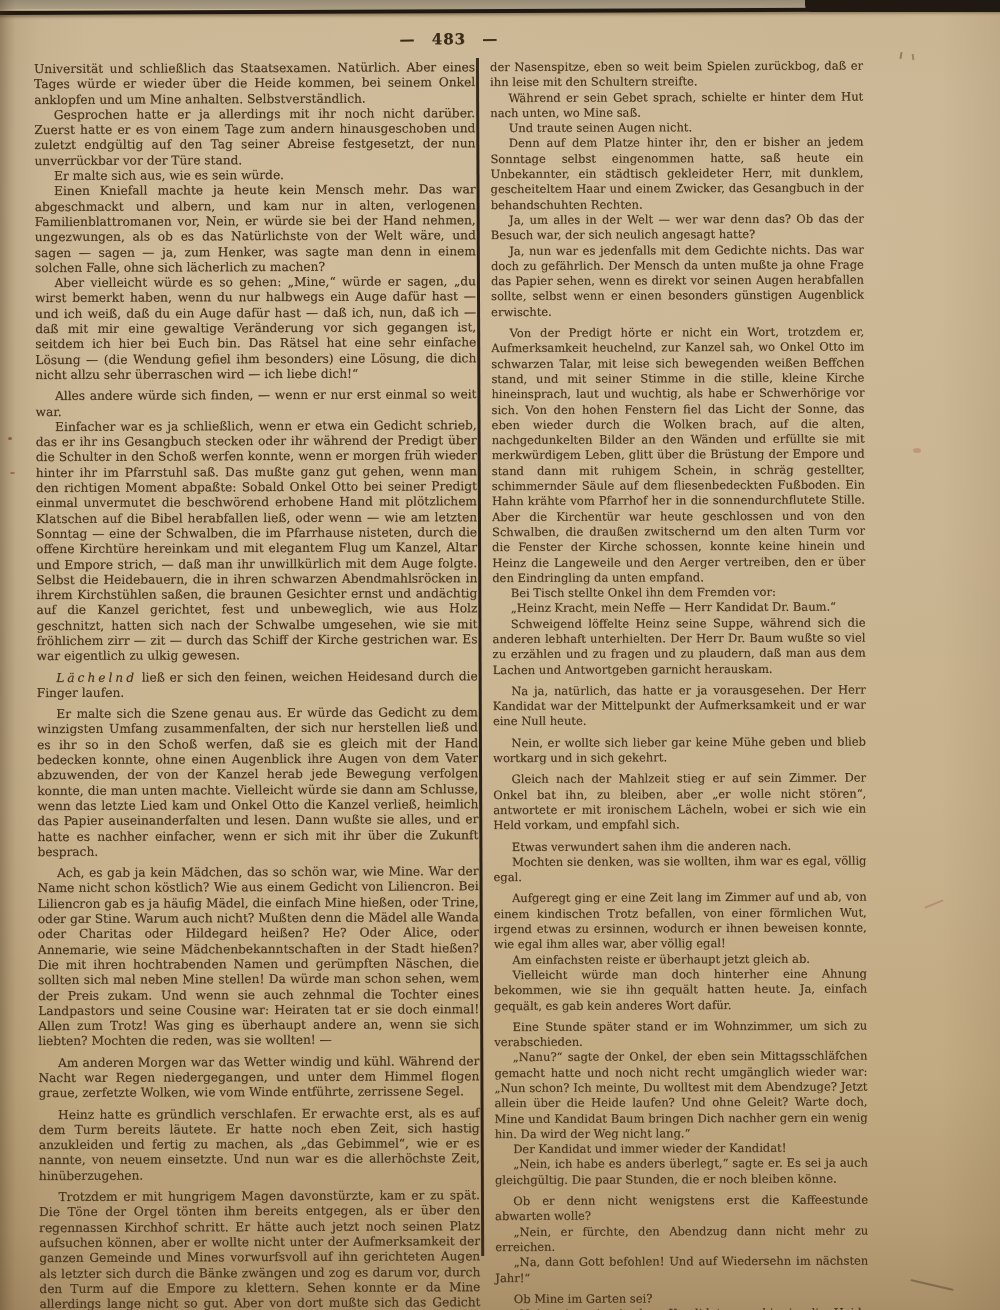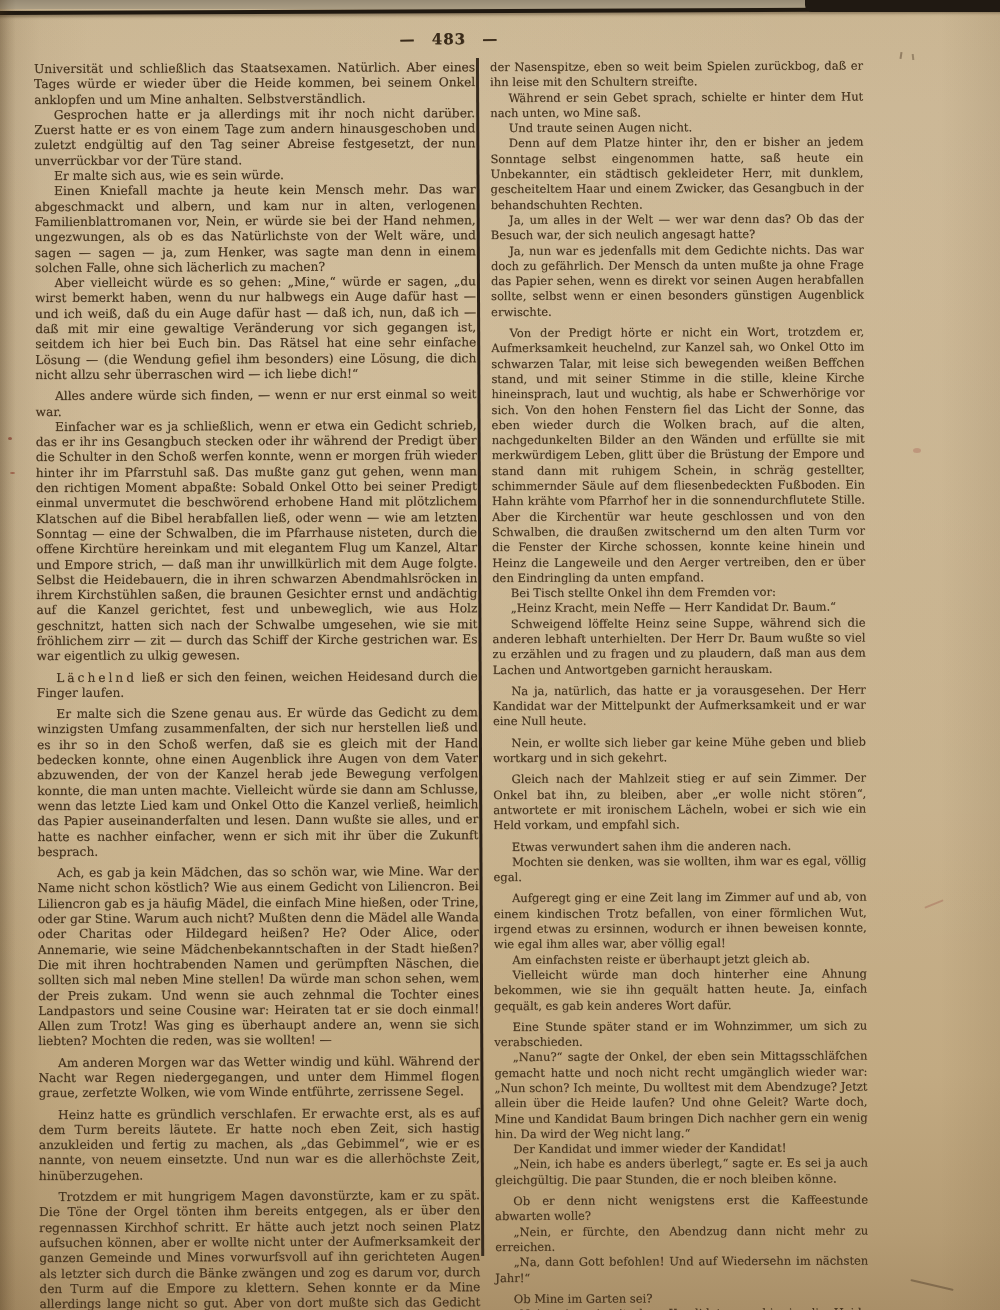--- a/index.html
+++ b/index.html
@@ -60,21 +60,21 @@
     position: absolute; top: 60px;
     text-align: justify;
     line-height: 15.3px;
     text-shadow: 0.25px 0.25px 0.35px rgba(70,50,30,0.55);
   }
   .col-left  { left: 36px;  width: 441px; font-size: 12.2px; }
   .col-right { left: 492px; width: 373px; font-size: 11.5px; }
   .para { margin: 0; text-indent: 1.6em; }
   .para.noindent { text-indent: 0; }
   .para.gap { margin-top: 6px; }
-  .gesperrt { letter-spacing: 3px; }
+  .gesperrt { letter-spacing: 3px; font-style: italic; }
   
   .speck { position: absolute; border-radius: 50%; }
   .speck-red-1 { left: 8px;  top: 437px; width: 4px; height: 3px; background: #8a4a3a; opacity: .85; }
   .speck-red-2 { left: 10px; top: 472px; width: 5px; height: 2px; background: #96543f; opacity: .8; }
   .smudge-pink { left: 913px; top: 448px; width: 8px; height: 5px; background: rgba(165,92,80,0.35); border-radius: 50%; position: absolute; }
   .mark-tick-1 { position: absolute; left: 900px; top: 52px; width: 2px; height: 7px; background: rgba(90,70,50,0.5); transform: rotate(8deg); }
   .mark-tick-2 { position: absolute; left: 912px; top: 54px; width: 2px; height: 6px; background: rgba(90,70,50,0.45); transform: rotate(-6deg); }
   .mark-diag-1 { position: absolute; left: 924px; top: 903px; width: 20px; height: 2px; background: rgba(160,95,80,0.4); transform: rotate(-22deg); border-radius: 2px; }
   .pencil-stroke { position: absolute; left: 910px; top: 1284px; width: 44px; height: 2px; background: rgba(95,75,52,0.55); transform: rotate(13deg); border-radius: 2px; }
 </style>

